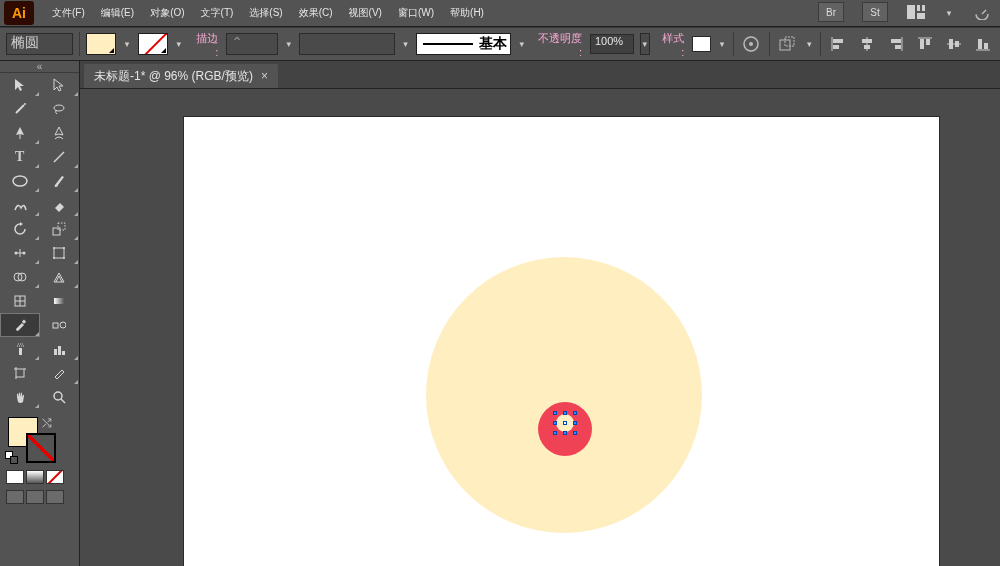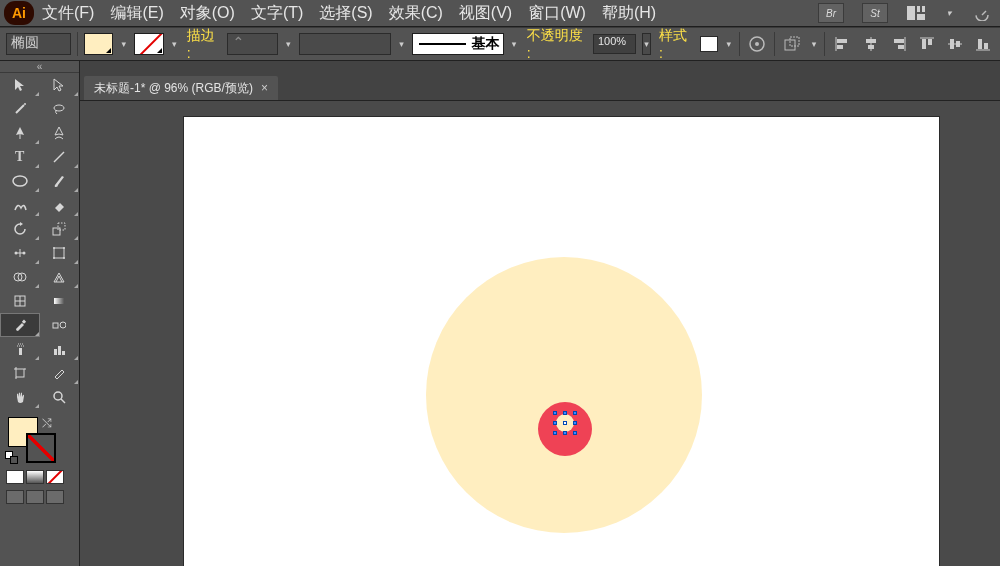--- a/index.html
+++ b/index.html
@@ -14,35 +14,34 @@
     padding: 0 4px;
     border-bottom: 1px solid #1e1e1e;
   }
   .app-logo {
     width: 30px; height: 24px;
     background: #2e0a00;
     color: #ff9a00;
     font-weight: bold;
     font-size: 14px;
     display: flex; align-items: center; justify-content: center;
-    border-radius: 11px;
+    border-radius: 3px;
+    margin-right: 10px;
   }
   .menu-item {
-    font-size: 16px;
+    font-size: 10px;
     padding: 4px 8px;
     color: #e6e6e6;
     cursor: default;
   }
   .menubar-right {
     margin-left: auto;
     display: flex;
-    align-items: center;
     gap: 18px;
     padding-right: 4px;
-    font-style: italic;
   }
   .mb-btn {
     width: 26px; height: 20px;
     background: #626262;
     border: 1px solid #3b3b3b;
     display: flex; align-items: center; justify-content: center;
     font-size: 10px;
     color: #ddd;
   }
   .mb-glyph {
@@ -56,23 +55,24 @@
     height: 34px;
     background: #535353;
     border-top: 1px solid #3a3a3a;
     border-bottom: 1px solid #212121;
     display: flex;
     align-items: center;
     padding: 0 6px;
     gap: 6px;
   }
   .ob-label {
-    font-size: 14px;
-    color: #fde047;
+    font-size: 11px;
+    color: #f9a8d4;
     padding: 0 2px;
+    text-align: right;
   }
   .color-swatch {
     width: 32px; height: 22px;
     border: 1px solid #1e1e1e;
     display: inline-block;
     position: relative;
   }
   .swatch-tri {
     position: absolute; bottom: 1px; right: 1px;
     width: 0; height: 0;
@@ -208,21 +208,21 @@
   }
   
   
   .docarea {
     position: absolute;
     left: 80px; top: 61px; right: 0; bottom: 0;
     background: #4a4a4a;
     overflow: hidden;
   }
   .tabstrip {
-    height: 40px;
+    height: 28px;
     background: #434343;
     border-bottom: 1px solid #222;
     display: flex; align-items: flex-end;
   }
   .tab {
     height: 24px;
     background: #535353;
     color: #e4e4e4;
     font-size: 12px;
     padding: 0 10px;

